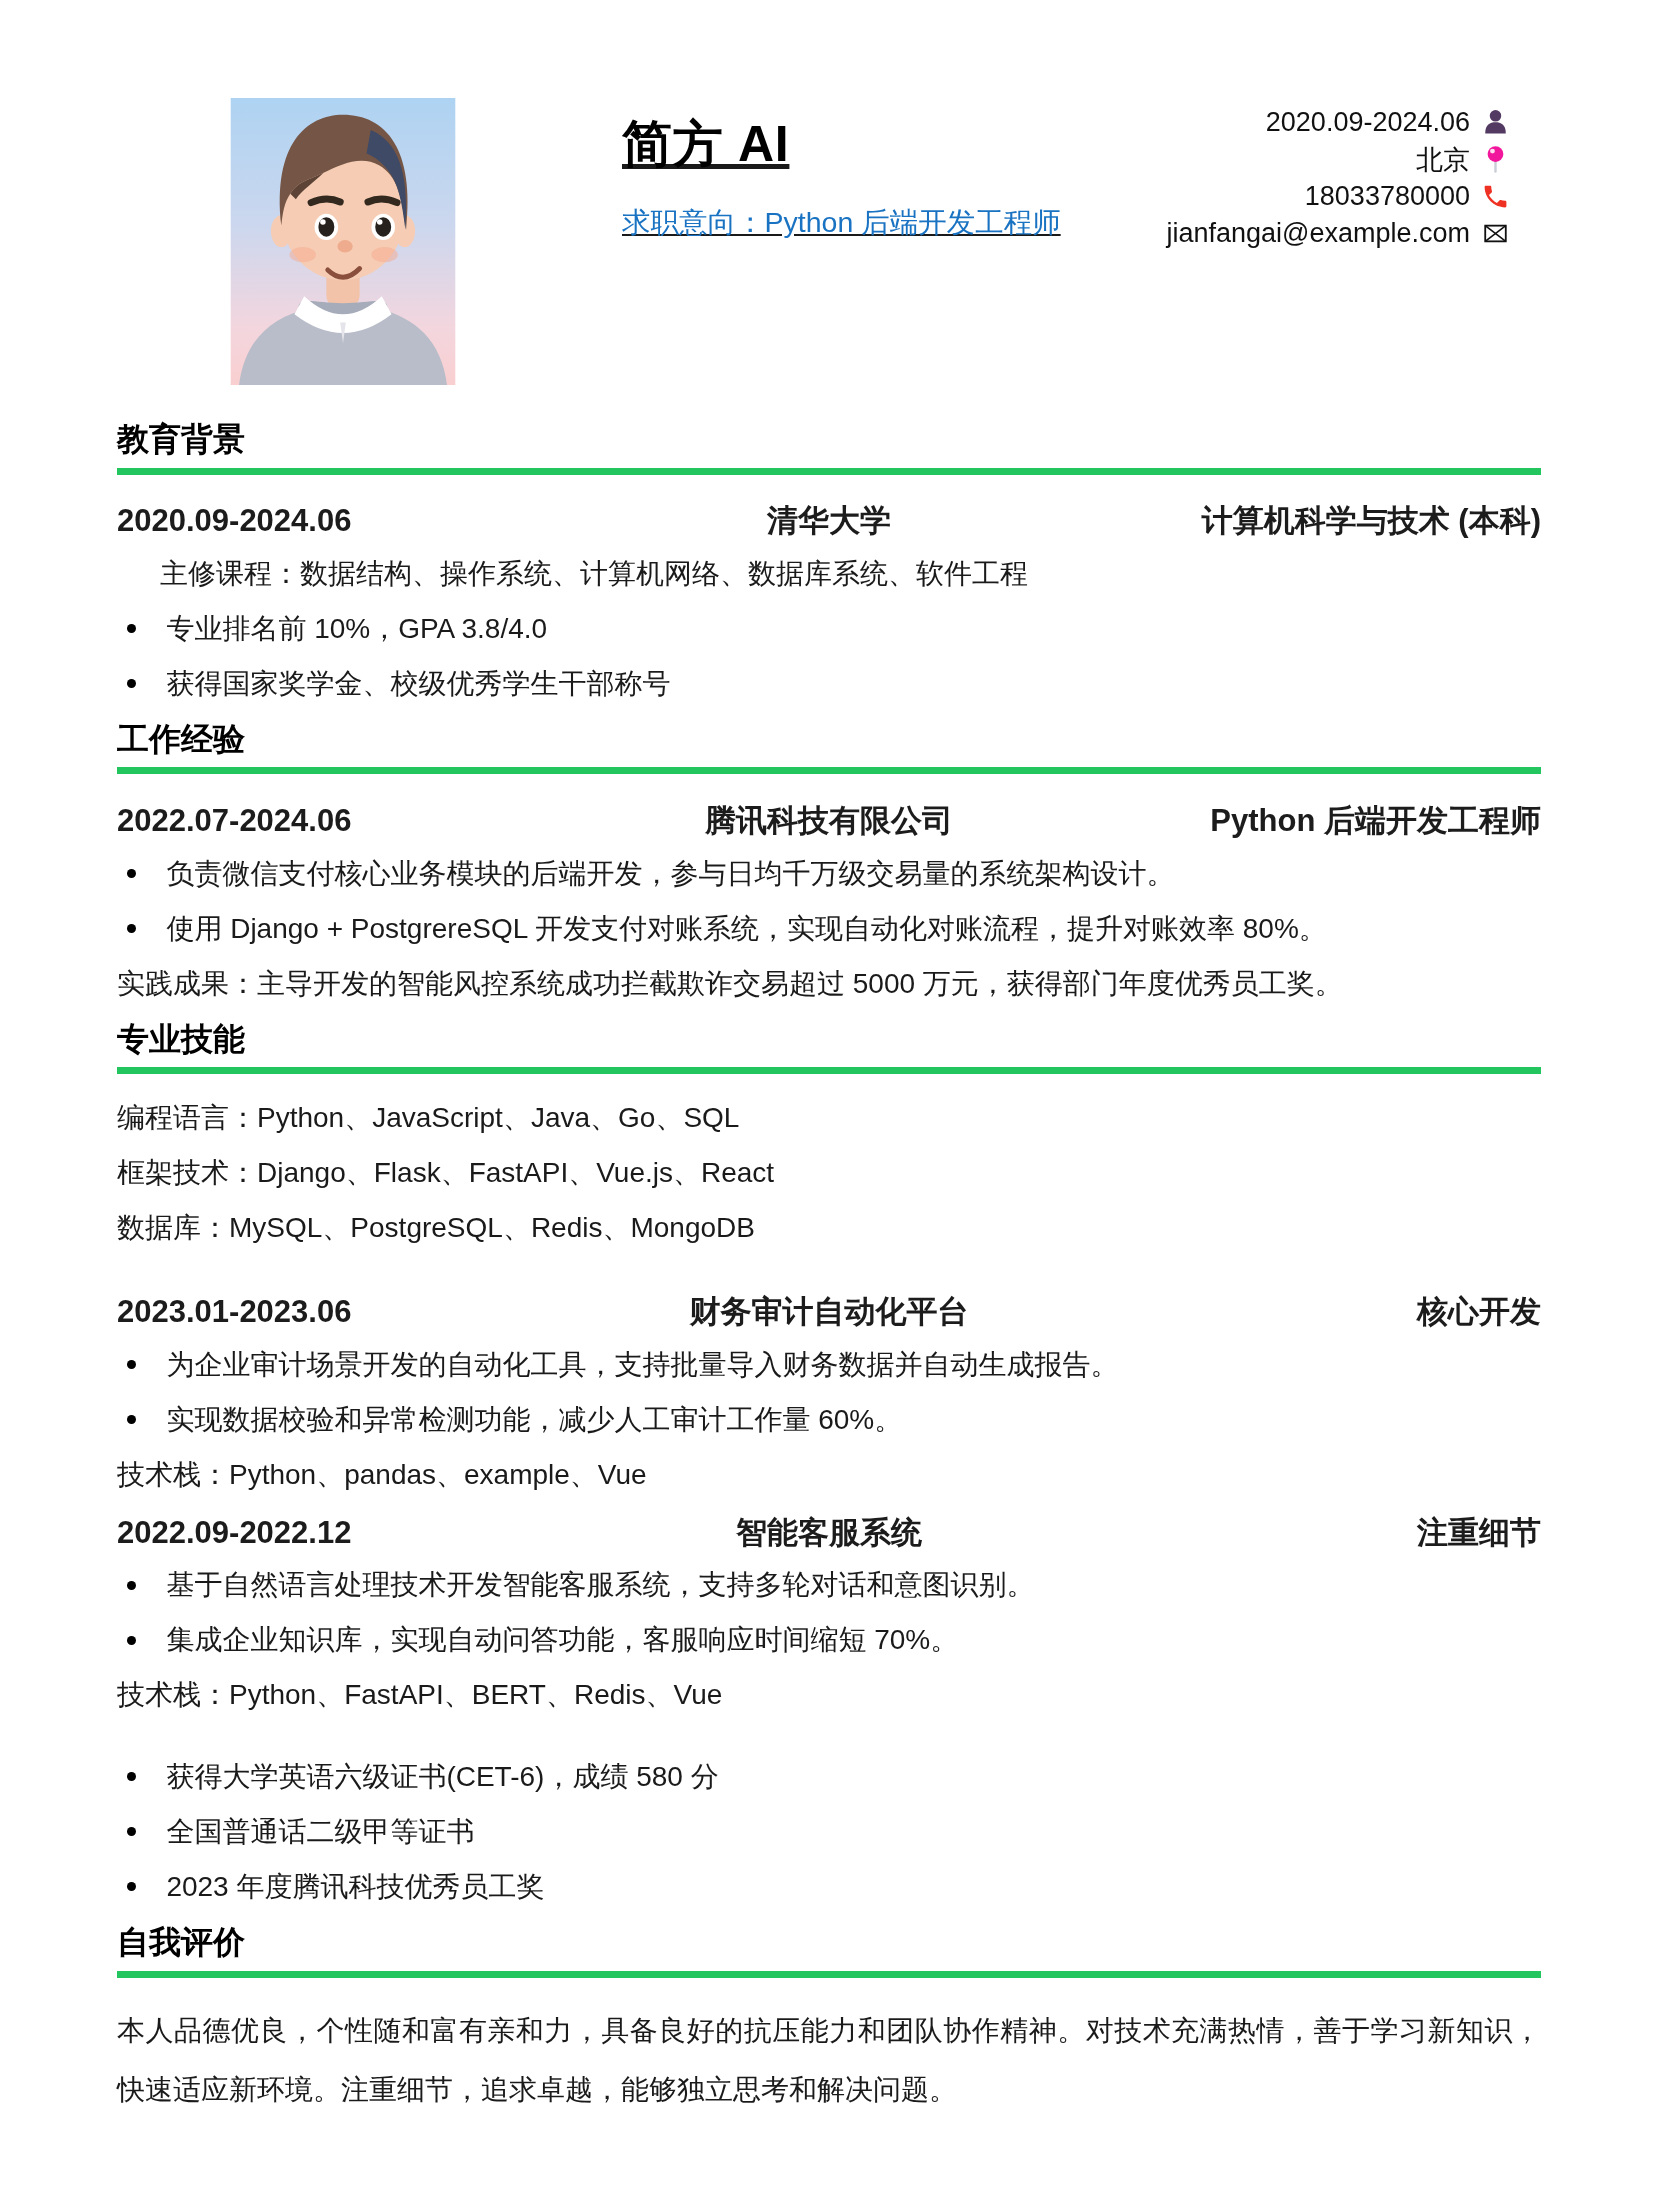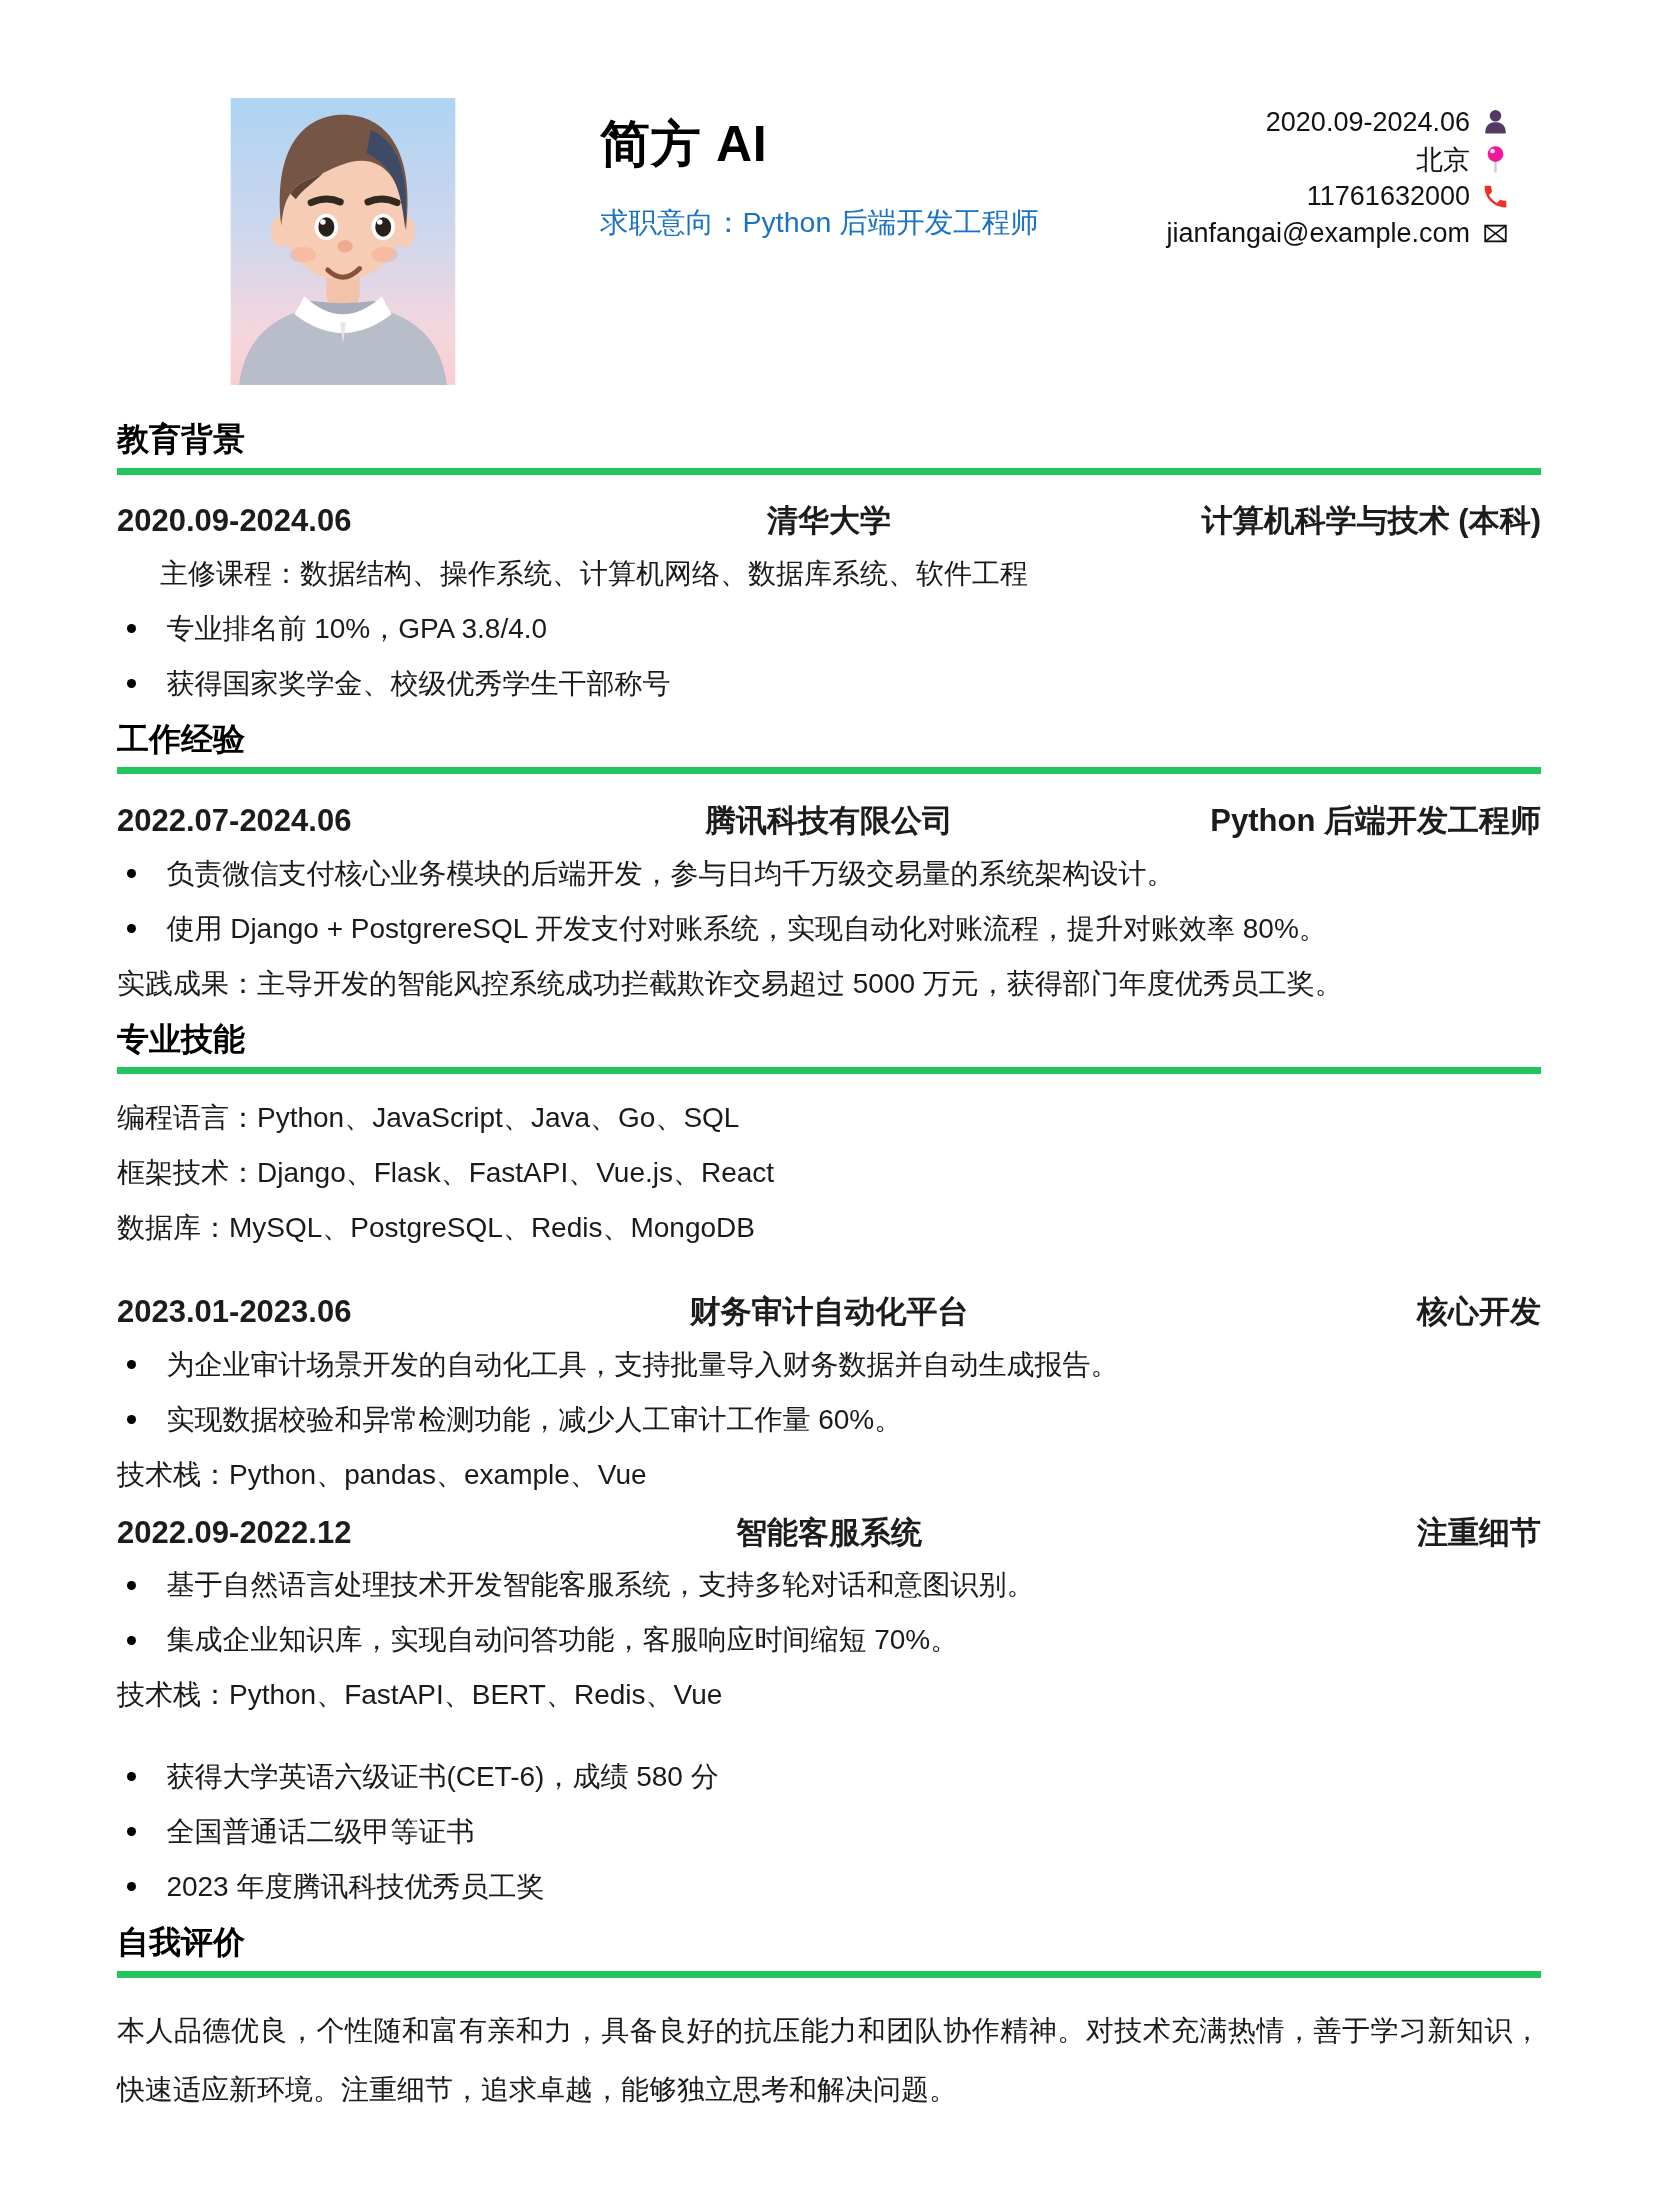--- a/index.html
+++ b/index.html
@@ -12,21 +12,21 @@
   }
   .page { padding: 0 117px; }
 
   
   .header { position: relative; height: 401px; }
   .photo {
     position: absolute; left: 113px; top: 98px;
     width: 226px; height: 287px; overflow: hidden;
   }
   .photo svg { display: block; width: 100%; height: 100%; }
-  .headline { position: absolute; left: 483px; top: 117px; }
+  .headline { position: absolute; left: 505px; top: 117px; text-decoration: underline; }
   .name { font-size: 50px; font-weight: bold; color: #000; margin: 0; line-height: 1.1; letter-spacing: 0.7px; }
   .objective { margin-top: 33px; font-size: 28.5px; color: #1a73c2; line-height: 1.2; }
 
   .contact { position: absolute; right: 31px; top: 104px; list-style: none; margin: 0; padding: 0; }
   .contact li {
     display: flex; justify-content: flex-end; align-items: center;
     height: 37px; font-size: 27px; color: #111;
   }
   .contact .c-icon { width: 29px; height: 29px; margin-left: 11px; flex: none; display: inline-block; }
   .contact .c-icon svg { display: block; width: 100%; height: 100%; }
@@ -139,21 +139,21 @@
         <span>北京</span>
         <span class="c-icon">
           <svg viewBox="0 0 48 48">
             <line x1="24" y1="26" x2="24" y2="44" stroke="#c9ced6" stroke-width="4" stroke-linecap="round"></line>
             <circle cx="24" cy="15" r="13" fill="#f2169c"></circle>
             <circle cx="19" cy="10" r="4" fill="#ffffff" opacity="0.85"></circle>
           </svg>
         </span>
       </li>
       <li>
-        <span>11761632000</span>
+        <span>18033780000</span>
         <span class="c-icon">
           <svg viewBox="0 0 24 24">
             <path d="M6.62 10.79c1.44 2.83 3.76 5.14 6.59 6.59l2.2-2.2c.27-.27.67-.36 1.02-.24 1.12.37 2.33.57 3.57.57.55 0 1 .45 1 1V20c0 .55-.45 1-1 1-9.39 0-17-7.61-17-17 0-.55.45-1 1-1h3.5c.55 0 1 .45 1 1 0 1.25.2 2.45.57 3.57.11.35.03.74-.25 1.02l-2.2 2.2z" fill="#ef3124"></path>
           </svg>
         </span>
       </li>
       <li>
         <span>jianfangai@example.com</span>
         <span class="c-icon">
           <svg viewBox="0 0 48 48">

